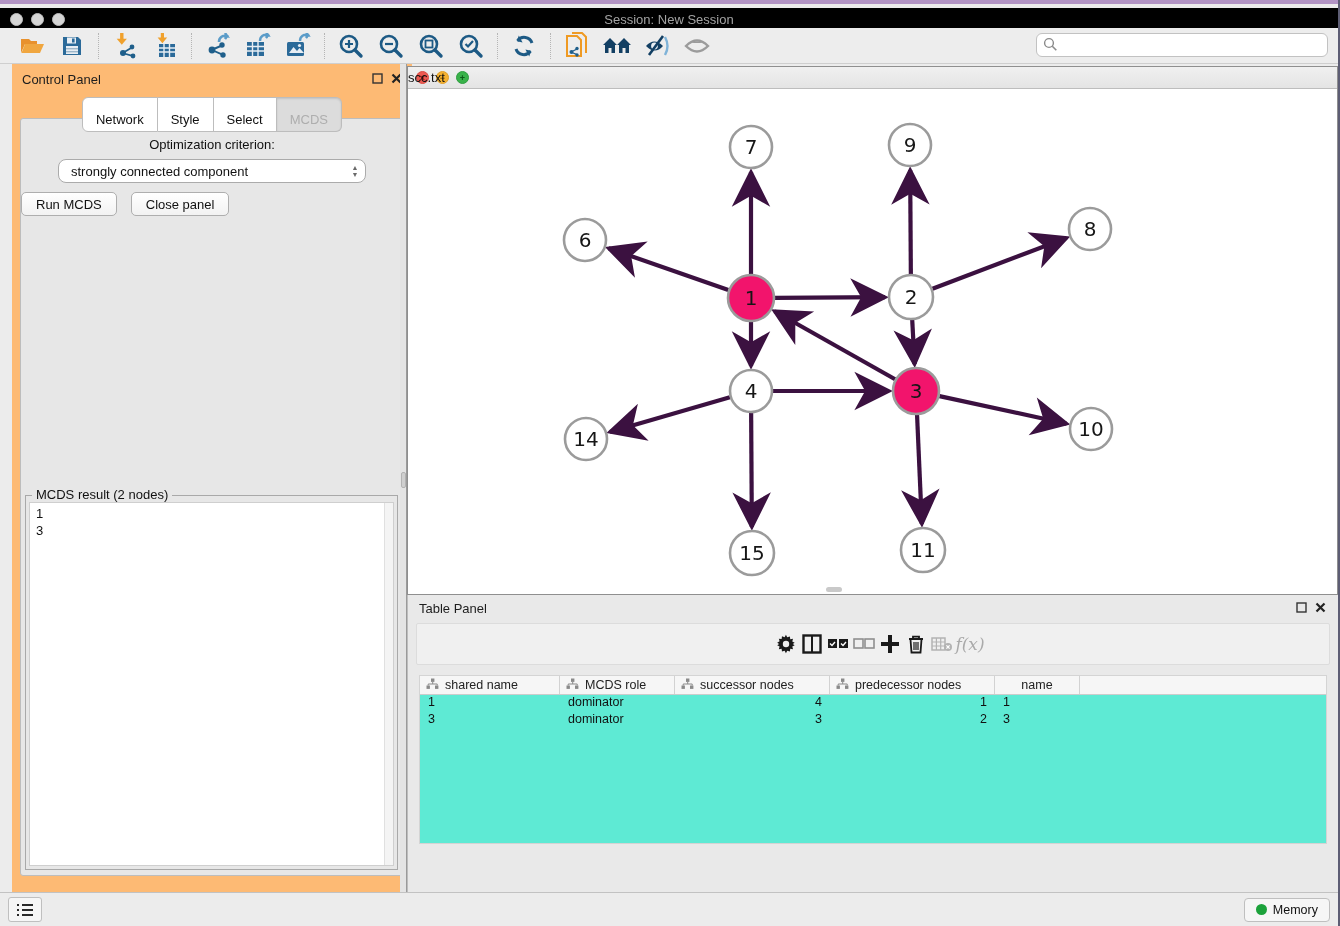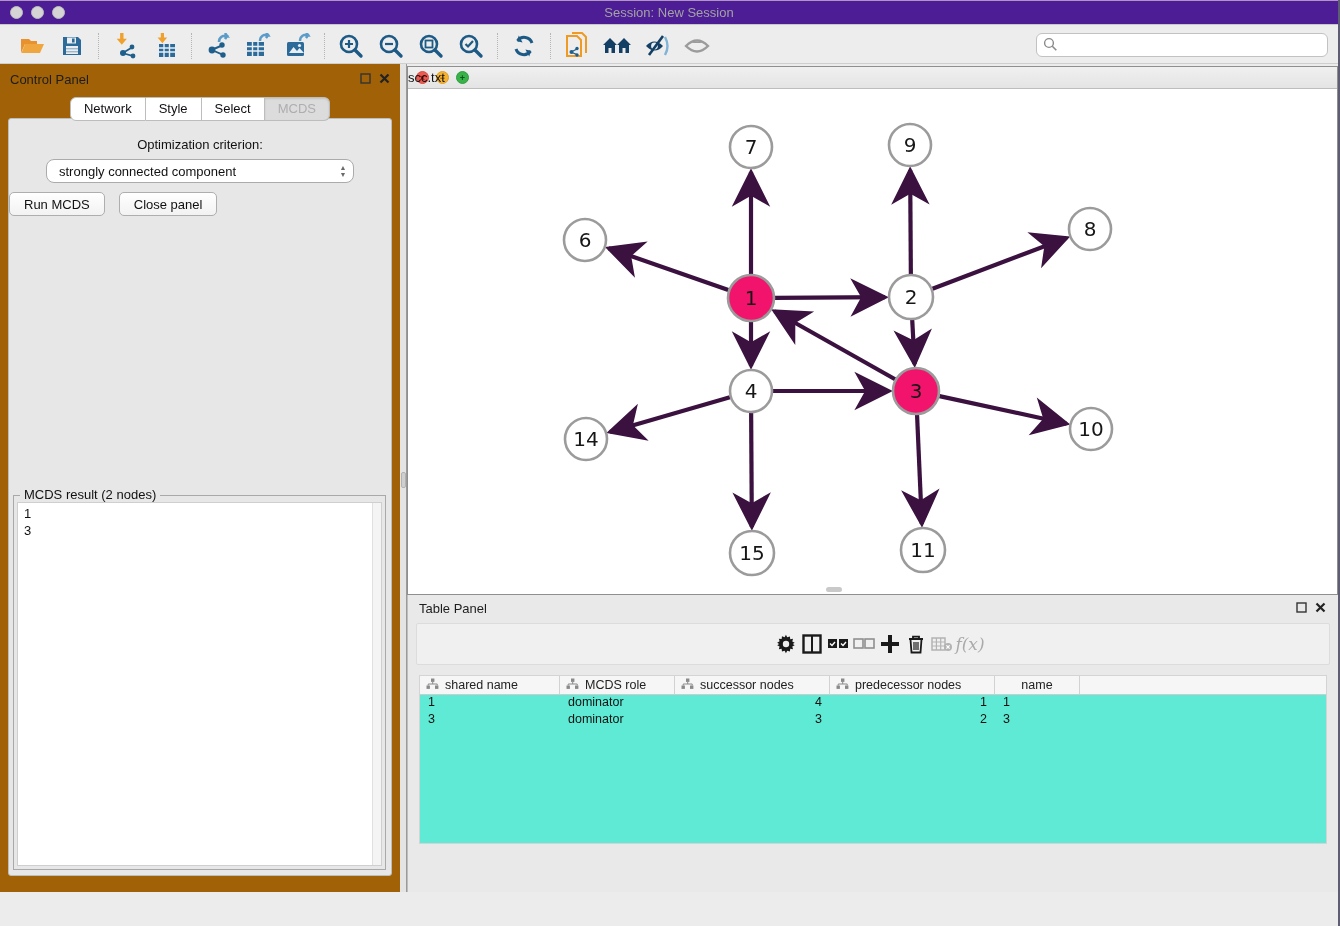--- a/index.html
+++ b/index.html
@@ -2,46 +2,46 @@
 <html><head>
 <meta charset="utf-8">
 <style>
   * { margin:0; padding:0; box-sizing:border-box; }
   html,body { width:1340px; height:926px; font-family:"Liberation Sans", sans-serif; background:#ececec; }
   .app { position:relative; width:1340px; height:926px; background:#ececec; overflow:hidden;
          border-right:2px solid #5d5d74; }
   .top-strip { position:absolute; left:0; top:0; width:100%; height:4px; background:#b294c4; }
 
   
-  .titlebar { position:absolute; left:0; top:1px; width:100%; height:24px; background:#4c1d95;
+  .titlebar { position:absolute; left:0; top:8px; width:100%; height:24px; background:#000000;
               border-bottom:1px solid #c8c8c8; display:flex; align-items:center; }
   .tl-dots { display:flex; gap:8px; margin-left:10px; }
   .tl-dot { width:13px; height:13px; border-radius:50%; background:#d5d5d5; border:1px solid #bcbcbc; }
   .win-title { position:absolute; left:0; right:0; text-align:center; color:#a3a3a3; font-size:13px; }
 
   
   .toolbar { position:absolute; left:0; top:28px; width:100%; height:36px; background:#ededed;
              border-bottom:1px solid #cfcfcf; display:flex; align-items:center; padding-left:6px; }
   .tb-group { display:flex; align-items:center; gap:4px; padding:0 8px; }
   .tb-sep { width:1px; height:26px; border-left:1px dotted #b5b5b5; }
   .tb-btn { width:36px; height:30px; display:flex; align-items:center; justify-content:center; border-radius:4px; }
   .tb-btn svg { display:block; }
   .search-wrap { position:absolute; right:10px; top:5px; width:292px; height:24px; }
   .search-wrap input { width:100%; height:100%; border:1px solid #c2c2c2; border-radius:6px; background:#fff;
                        padding:0 8px 0 26px; font-size:13px; outline:none; }
   .search-glyph { position:absolute; left:7px; top:4px; }
 
   
-  .control-panel { position:absolute; left:0; top:64px; width:400px; height:828px; background:#a16207; }
+  .control-panel { position:absolute; left:12px; top:64px; width:400px; height:828px; background:#fdba74; }
   .cp-header { display:flex; align-items:center; height:26px; padding:4px 10px 0 10px; }
   .panel-title { font-size:13px; color:#1d1d1d; }
   .panel-hdr-icons { margin-left:auto; display:flex; gap:8px; align-items:center; }
 
   .seg-tabs { position:absolute; left:0; right:0; top:33px; display:flex; justify-content:center; z-index:3; }
-  .seg-tab { font-size:13px; padding:3px 13px 4px; background:#fff; border:1px solid #bdbdbd; border-left:none;
+  .seg-tab { font-size:13px; padding:14px 13px 4px; background:#fff; border:1px solid #bdbdbd; border-left:none;
              color:#111; }
   .seg-tab:first-child { border-left:1px solid #bdbdbd; border-radius:6px 0 0 6px; }
   .seg-tab:last-child { border-radius:0 6px 6px 0; }
   .seg-tab.selected { background:#dcdcdc; color:#aeaeae; box-shadow:inset 0 1px 2px rgba(0,0,0,.12); }
 
   .cp-pane { position:absolute; left:8px; right:8px; top:54px; bottom:16px; background:#e7e7e7;
              border:1px solid #bdbdbd; border-radius:3px; }
   .opt-label { margin-top:18px; text-align:center; font-size:13px; color:#111; }
   .dropdown { position:absolute; left:37px; right:37px; top:40px; height:24px; background:#fff;
               border:1px solid #ababab; border-radius:8px; display:flex; align-items:center;
@@ -537,13 +537,28 @@
             <div class="td" style="width: 140px;">3</div>
             <div class="td" style="width: 115px;">dominator</div>
             <div class="td right" style="width: 155px;">3</div>
             <div class="td right" style="width: 165px;">2</div>
             <div class="td" style="width: 85px;">3</div>
           </div>
         </div>
     </div>
   </div>
 
+  <div class="statusbar">
+    <div class="status-btn">
+      <svg width="18" height="14" viewBox="0 0 18 14">
+          <g stroke="#2a2a2a" stroke-width="2">
+            <path d="M1 2 h2 M6 2 h11"></path>
+            <path d="M1 7 h2 M6 7 h11"></path>
+            <path d="M1 12 h2 M6 12 h11"></path>
+          </g>
+        </svg>
+    </div>
+    <div class="memory-btn">
+      <span class="mem-dot"></span>
+      <span>Memory</span>
+    </div>
+  </div>
 </div>
 
 </body></html>

